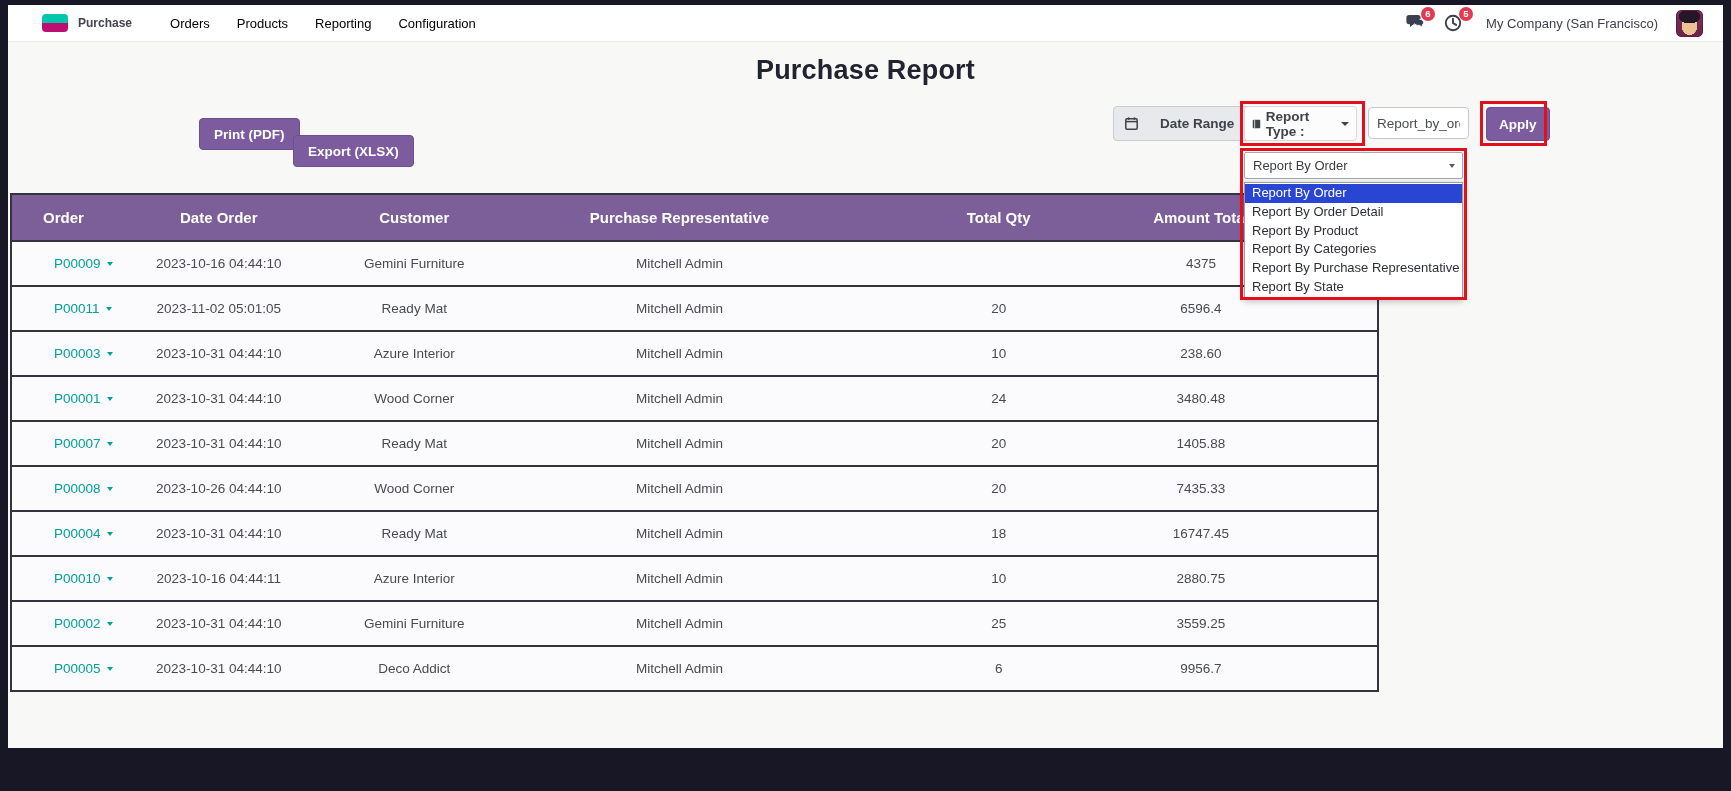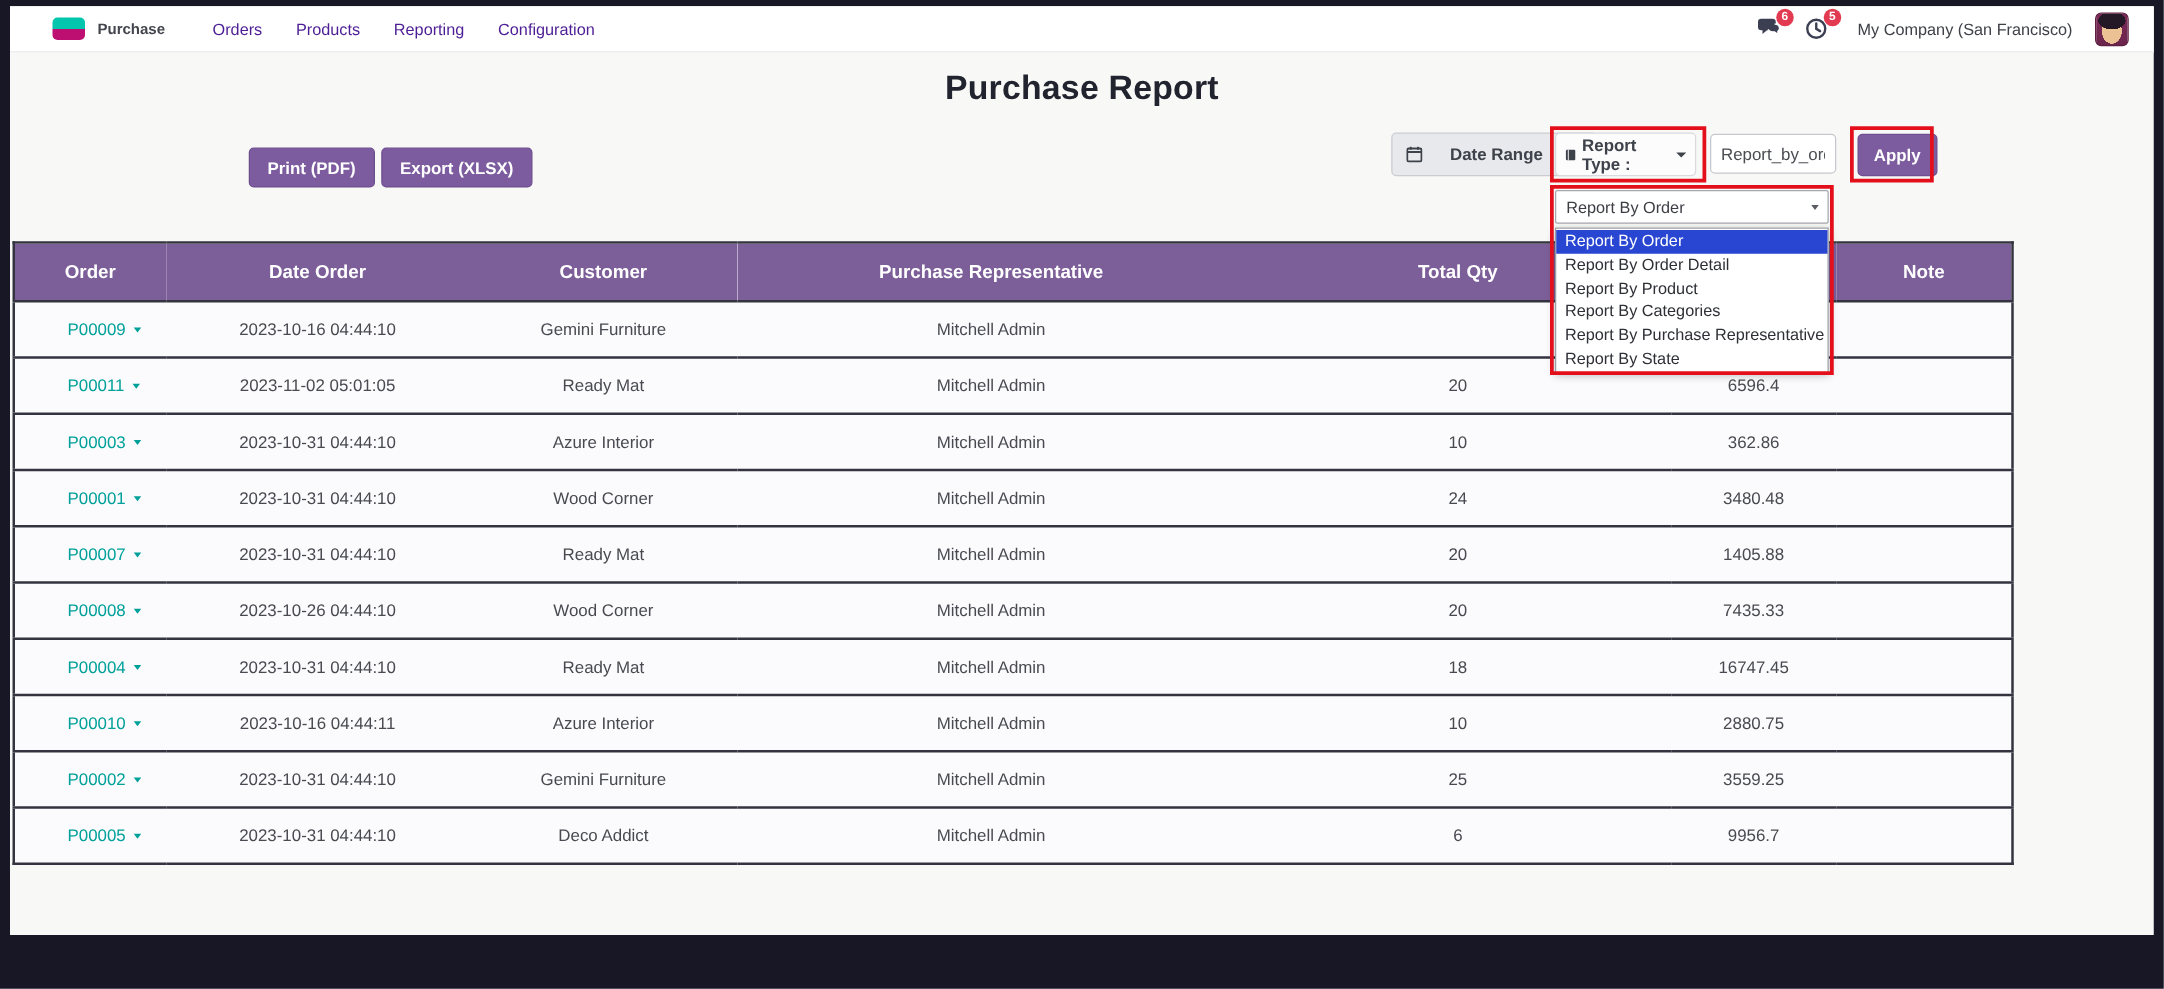--- a/index.html
+++ b/index.html
@@ -5,39 +5,39 @@
   * { box-sizing: border-box; margin: 0; padding: 0; }
   html,body { width:1731px; height:791px; overflow:hidden; }
   body { background:#181725; font-family:"Liberation Sans","DejaVu Sans",sans-serif; position:relative; }
 
   .app { position:absolute; left:8px; top:5px; width:1715px; height:743px; background:#f8f8f7; overflow:visible; }
 
   
   .navbar { height:37px; background:#ffffff; border-bottom:1px solid #e9e9ee; display:flex; align-items:center; padding:0 16px; position:relative; z-index:5; }
   .logo { width:26px; height:18px; border-radius:4px; background:linear-gradient(#01c6ad 50%, #bd0e72 50%); margin-left:18px; flex:0 0 auto; }
   .app-name { font-weight:bold; font-size:12px; color:#43454d; margin-left:10px; }
-  .menus { display:flex; gap:27px; margin-left:38px; font-size:13px; color:#4c1d95; }
+  .menus { display:flex; gap:27px; margin-left:38px; font-size:13px; color:#000000; }
   .menus span { cursor:default; }
   .nav-right { margin-left:auto; display:flex; align-items:center; gap:18px; padding-right:4px; }
   .icon-wrap { position:relative; width:20px; height:18px; }
   .badge { position:absolute; top:-7px; right:-9px; background:#e23a50; color:#fff; font-size:9.5px; font-weight:bold; border-radius:9px; padding:2px 4.5px; line-height:1; }
   .company { font-size:13px; color:#3f4148; margin-left:4px; }
   .avatar { width:27px; height:27px; border-radius:5px;
     background:
       radial-gradient(ellipse 11px 7px at 50% 22%, #241827 0 99%, transparent 100%),
       radial-gradient(ellipse 8px 10px at 50% 56%, #ecc193 0 99%, transparent 100%),
       linear-gradient(#7c2b58,#6b244c);
     border:1px solid #5c1f42; }
 
   
   .page-title { position:absolute; top:50px; left:0; width:100%; text-align:center; font-size:27px; font-weight:bold; color:#21242e; letter-spacing:.2px; }
 
   .btn-purple { position:absolute; background:#7c5b9e; border:1px solid #6d4e8f; color:#fff; font-weight:bold; font-size:13.5px; border-radius:4px; height:32px; display:flex; align-items:center; padding:12px 14px; cursor:pointer; font-family:inherit; }
   .btn-print  { left:191px; top:113px; }
-  .btn-export { left:285px; top:113px;margin-left:12px; }
+  .btn-export { left:285px; top:130px; }
 
   .ctl { position:absolute; display:flex; align-items:center; border-radius:4px; font-size:13.5px; }
   .date-range { left:1105px; top:101px; height:35px; background:#e7e9ec; border:1px solid #c9ccd1; color:#3e424a; font-weight:bold; padding:0 11px; gap:22px; cursor:pointer; }
   .report-type { left:1236px; top:101px; height:35px; width:113px; background:#fcfcfd; border:1px solid #d8dade; color:#3e424a; font-weight:bold; padding:16px 7px; gap:4px; cursor:pointer; }
   .caret-dn { width:0; height:0; border-left:4px solid transparent; border-right:4px solid transparent; border-top:4.5px solid #3e424a; margin-left:2px; }
 
   .report-input { position:absolute; left:1360px; top:102px; width:101px; height:32px; border:1px solid #c6c8cd; border-radius:4px; background:#fff; padding:0 8px; font-size:13.5px; color:#4b4d53; font-family:inherit; }
   .btn-apply { left:1478px; top:102px; height:33px; padding:16px 12px; }
 
   
@@ -47,21 +47,21 @@
   .anno-dropdown    { left:1232px; top:143px; width:227px; height:152px; }
 
   
   .dd-select { position:absolute; left:1236px; top:147px; width:219px; height:27px; background:#fff; border:1px solid #a6a8b0; border-radius:2px; display:flex; align-items:center; padding:0 8px; font-size:13px; color:#3c3e44; z-index:40; cursor:pointer; }
   .dd-select .sel-caret { position:absolute; right:7px; width:0; height:0; border-left:3.5px solid transparent; border-right:3.5px solid transparent; border-top:4px solid #5a5c64; }
   .dd-list { position:absolute; left:1236px; top:177px; width:219px; background:#fff; border:1px solid #9b9da5; box-shadow:0 2px 7px rgba(0,0,0,.28); z-index:40; padding:1px 0; }
   .dd-option { height:18.8px; line-height:18.8px; padding:0 7px; font-size:13px; color:#2e3036; white-space:nowrap; overflow:hidden; cursor:pointer; }
   .dd-option.selected { background:#2946d2; color:#fff; }
 
   
-  .table-wrap { position:absolute; left:2px; top:188px; width:1601px; z-index:10; }
+  .table-wrap { position:absolute; left:2px; top:188px; width:1369px; z-index:10; }
   table { width:100%; border-collapse:collapse; background:#fbfbfd; border:2px solid #343440; table-layout:fixed; }
   thead th { background:#7c5e99; color:#fff; font-size:15px; font-weight:bold; height:47px; text-align:center; overflow:hidden; white-space:nowrap; }
   tbody tr { height:45px; }
   tbody td { border-top:2px solid #343440; font-size:13.5px; color:#494a51; text-align:center; overflow:hidden; white-space:nowrap; }
   td.c-order { text-align:left; padding-left:10px; }
   .order-link { color:#00a09a; cursor:pointer;margin-left:32px; }
   .order-caret { display:inline-block; width:0; height:0; border-left:3.5px solid transparent; border-right:3.5px solid transparent; border-top:4.5px solid #00a09a; margin-left:6px; vertical-align:middle; }
 
   
   .mini-ico { display:inline-block; }
@@ -169,21 +169,21 @@
             <td>20</td>
             <td>6596.4</td>
             <td></td>
           </tr>
           <tr>
             <td class="c-order"><span class="order-link">P00003<span class="order-caret"></span></span></td>
             <td>2023-10-31 04:44:10</td>
             <td>Azure Interior</td>
             <td>Mitchell Admin</td>
             <td>10</td>
-            <td>362.86</td>
+            <td>238.60</td>
             <td></td>
           </tr>
           <tr>
             <td class="c-order"><span class="order-link">P00001<span class="order-caret"></span></span></td>
             <td>2023-10-31 04:44:10</td>
             <td>Wood Corner</td>
             <td>Mitchell Admin</td>
             <td>24</td>
             <td>3480.48</td>
             <td></td>

